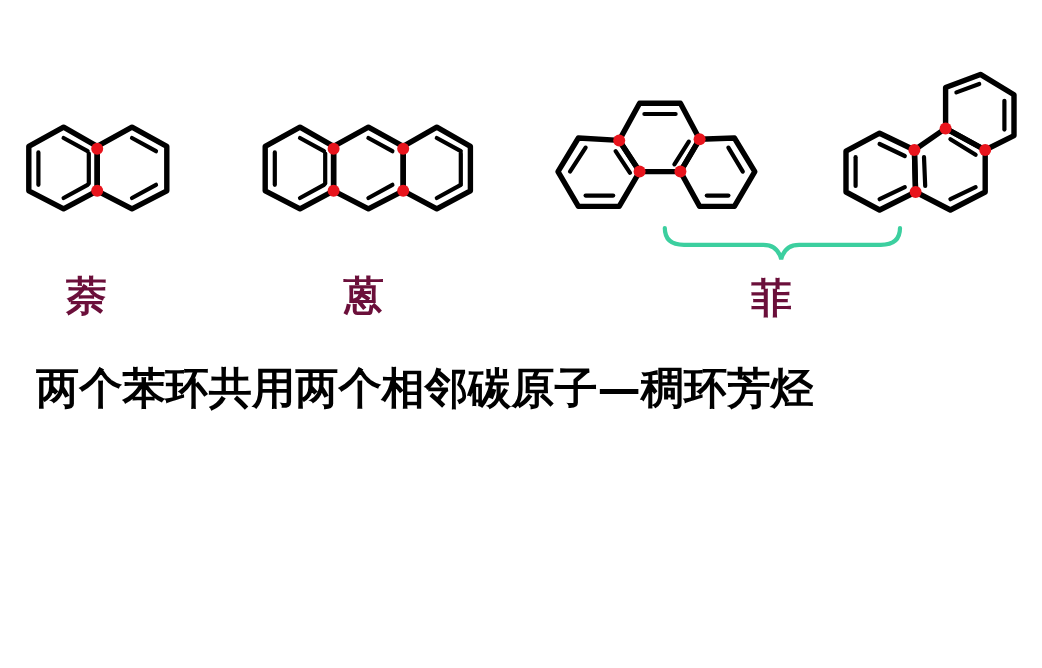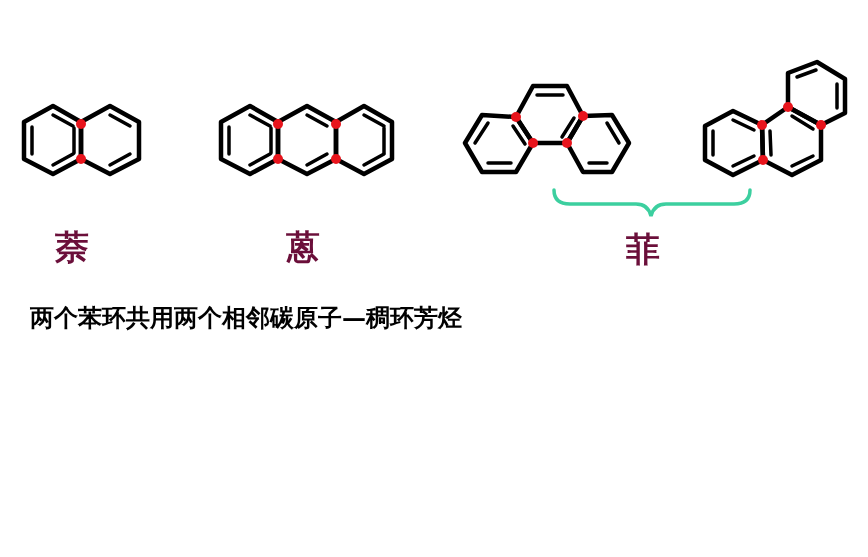--- a/index.html
+++ b/index.html
@@ -1,20 +1,20 @@
 <!DOCTYPE html>
 <html><head>
 <meta charset="utf-8">
 <style>
   html, body { margin: 0; padding: 0; background: #ffffff; }
   body { width: 868px; height: 557px; position: relative; overflow: hidden;
          font-family: "DejaVu Serif", "Liberation Serif", serif; }
   #diagram { position: absolute; left: 0; top: 0; width: 868px; height: 557px; }
   .label { position: absolute; color: #6b0f3a; font-size: 34px; font-weight: bold; line-height: 1; }
-  .caption { position: absolute; left: 30px; top: 306px; color: #000; font-size: 24px; font-weight: bold;
+  .caption { position: absolute; left: 30px; top: 306px; color: #000; font-size: 36px; font-weight: bold;
              letter-spacing: 0px; white-space: nowrap; line-height: 1; }
 </style>
 </head>
 <body>
 
 <svg id="diagram" viewBox="0 0 868 557" xmlns="http://www.w3.org/2000/svg">
   <g stroke="#000" stroke-width="4.5" fill="none" stroke-linejoin="round" stroke-linecap="round">
 
     <g>
       <polygon points="53,106 81,122 81,159 53,174 24,159 24,122"></polygon>

